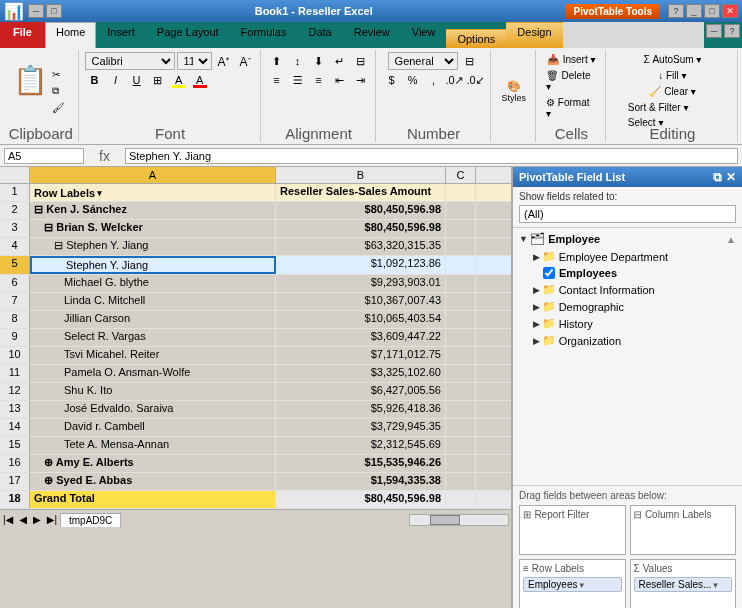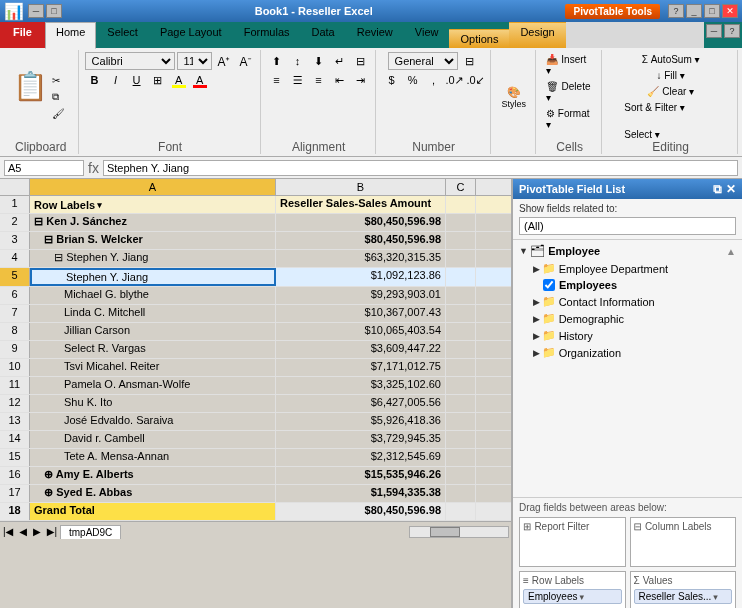--- a/index.html
+++ b/index.html
@@ -14,27 +14,27 @@
     
     .ribbon { background: #f0f0f0; border-bottom: 1px solid #ababab; }
     .ribbon-tabs { display: flex; background: #0f766e; }
     .ribbon-tab { padding: 3px 10px; font-size: 11px; cursor: pointer; border: 1px solid transparent; border-bottom: none; }
     .ribbon-tab.active { background: #f0f0f0; border-color: #ababab; border-bottom: 1px solid #f0f0f0; margin-bottom: -1px; z-index: 1; }
     .ribbon-tab.file { background: #cc2020; color: white; font-weight: bold; padding: 3px 12px; }
     .ribbon-tab.pivot-options { background: linear-gradient(to bottom, #f5d080, #e8a020); margin-top: 7px; }
     .ribbon-tab.pivot-design { background: linear-gradient(to bottom, #f5d080, #e8a020); }
     .ribbon-content { display: flex; align-items: stretch; padding: 2px 4px; gap: 2px; min-height: 56px; }
     .ribbon-group { display: flex; align-items: center; gap: 2px; padding: 2px 4px; border-right: 1px solid #ccc; position: relative; }
-    .ribbon-group-label { position: absolute; bottom: 0; left: 0; right: 0; text-align: center; font-size: 12px; color: #555; }
+    .ribbon-group-label { position: absolute; bottom: 0; left: 0; right: 0; text-align: center; font-size: 15px; color: #555; }
     .ribbon-btn { display: flex; flex-direction: column; align-items: center; padding: 2px 4px; cursor: pointer; border: 1px solid transparent; border-radius: 2px; min-width: 28px; }
     .ribbon-btn-label { font-size: 9px; text-align: center; }
     .ribbon-small-btn { font-size: 10px; padding: 1px 3px; cursor: pointer; border: 1px solid transparent; }
 
     
-    .formula-bar { display: flex; align-items: center; background: #f0f0f0; border-bottom: 1px solid #ababab; padding: 2px 4px; gap: 4px; height: 22px; }
+    .formula-bar { display: flex; align-items: center; background: #f0f0f0; border-bottom: 1px solid #ababab; padding: 2px 4px; gap: 15px; height: 22px; }
     .name-box { width: 80px; border: 1px solid #ababab; padding: 1px 3px; font-size: 11px; background: white; }
     .formula-divider { color: #666; font-size: 14px; }
     .formula-input { flex: 1; border: 1px solid #ababab; padding: 1px 3px; font-size: 11px; background: white; }
 
     
     .main-area { display: flex; height: calc(608px - 22px - 54px - 22px - 20px - 18px); }
 
     
     .spreadsheet { flex: 1; overflow: hidden; border-right: 1px solid #ababab; }
     .sheet-header-row { display: flex; background: #e8e8e8; border-bottom: 1px solid #ababab; }
@@ -109,21 +109,21 @@
       <div class="title-btn">□</div>
       <div class="title-btn" style="background:#ff4040;color:white;">✕</div>
     </div>
   </div>
 </div>
 
 <div class="ribbon">
   <div class="ribbon-tabs">
     <div class="ribbon-tab file">File</div>
     <div class="ribbon-tab active">Home</div>
-    <div class="ribbon-tab">Select</div>
+    <div class="ribbon-tab">Insert</div>
     <div class="ribbon-tab">Page Layout</div>
     <div class="ribbon-tab">Formulas</div>
     <div class="ribbon-tab">Data</div>
     <div class="ribbon-tab">Review</div>
     <div class="ribbon-tab">View</div>
     <div class="ribbon-tab pivot-options">Options</div>
     <div class="ribbon-tab pivot-design">Design</div>
     <div style="flex:1;background:#d9d9d9;"></div>
     <div style="display:flex;gap:2px;padding:2px;">
       <div class="title-btn">─</div>
@@ -219,21 +219,21 @@
       <div class="ribbon-small-btn">📥 Insert ▾</div>
       <div class="ribbon-small-btn">🗑 Delete ▾</div>
       <div class="ribbon-small-btn">⚙ Format ▾</div>
       <div class="ribbon-group-label">Cells</div>
     </div>
 
     <div class="ribbon-group" style="padding-bottom:12px;flex-direction:column;gap:1px;">
       <div class="ribbon-small-btn">Σ AutoSum ▾</div>
       <div class="ribbon-small-btn">↓ Fill ▾</div>
       <div class="ribbon-small-btn">🧹 Clear ▾</div>
-      <div style="display:flex;gap:12px;flex-wrap:wrap;margin-left:12px;">
+      <div style="display:flex;gap:0;flex-wrap:wrap;margin-left:12px;">
         <div class="ribbon-small-btn">Sort &amp; Filter ▾</div>
         <div class="ribbon-small-btn">Select ▾</div>
       </div>
       <div class="ribbon-group-label">Editing</div>
     </div>
   </div>
 </div>
 
 <div class="formula-bar">
   <input class="name-box" value="A5" style="">

